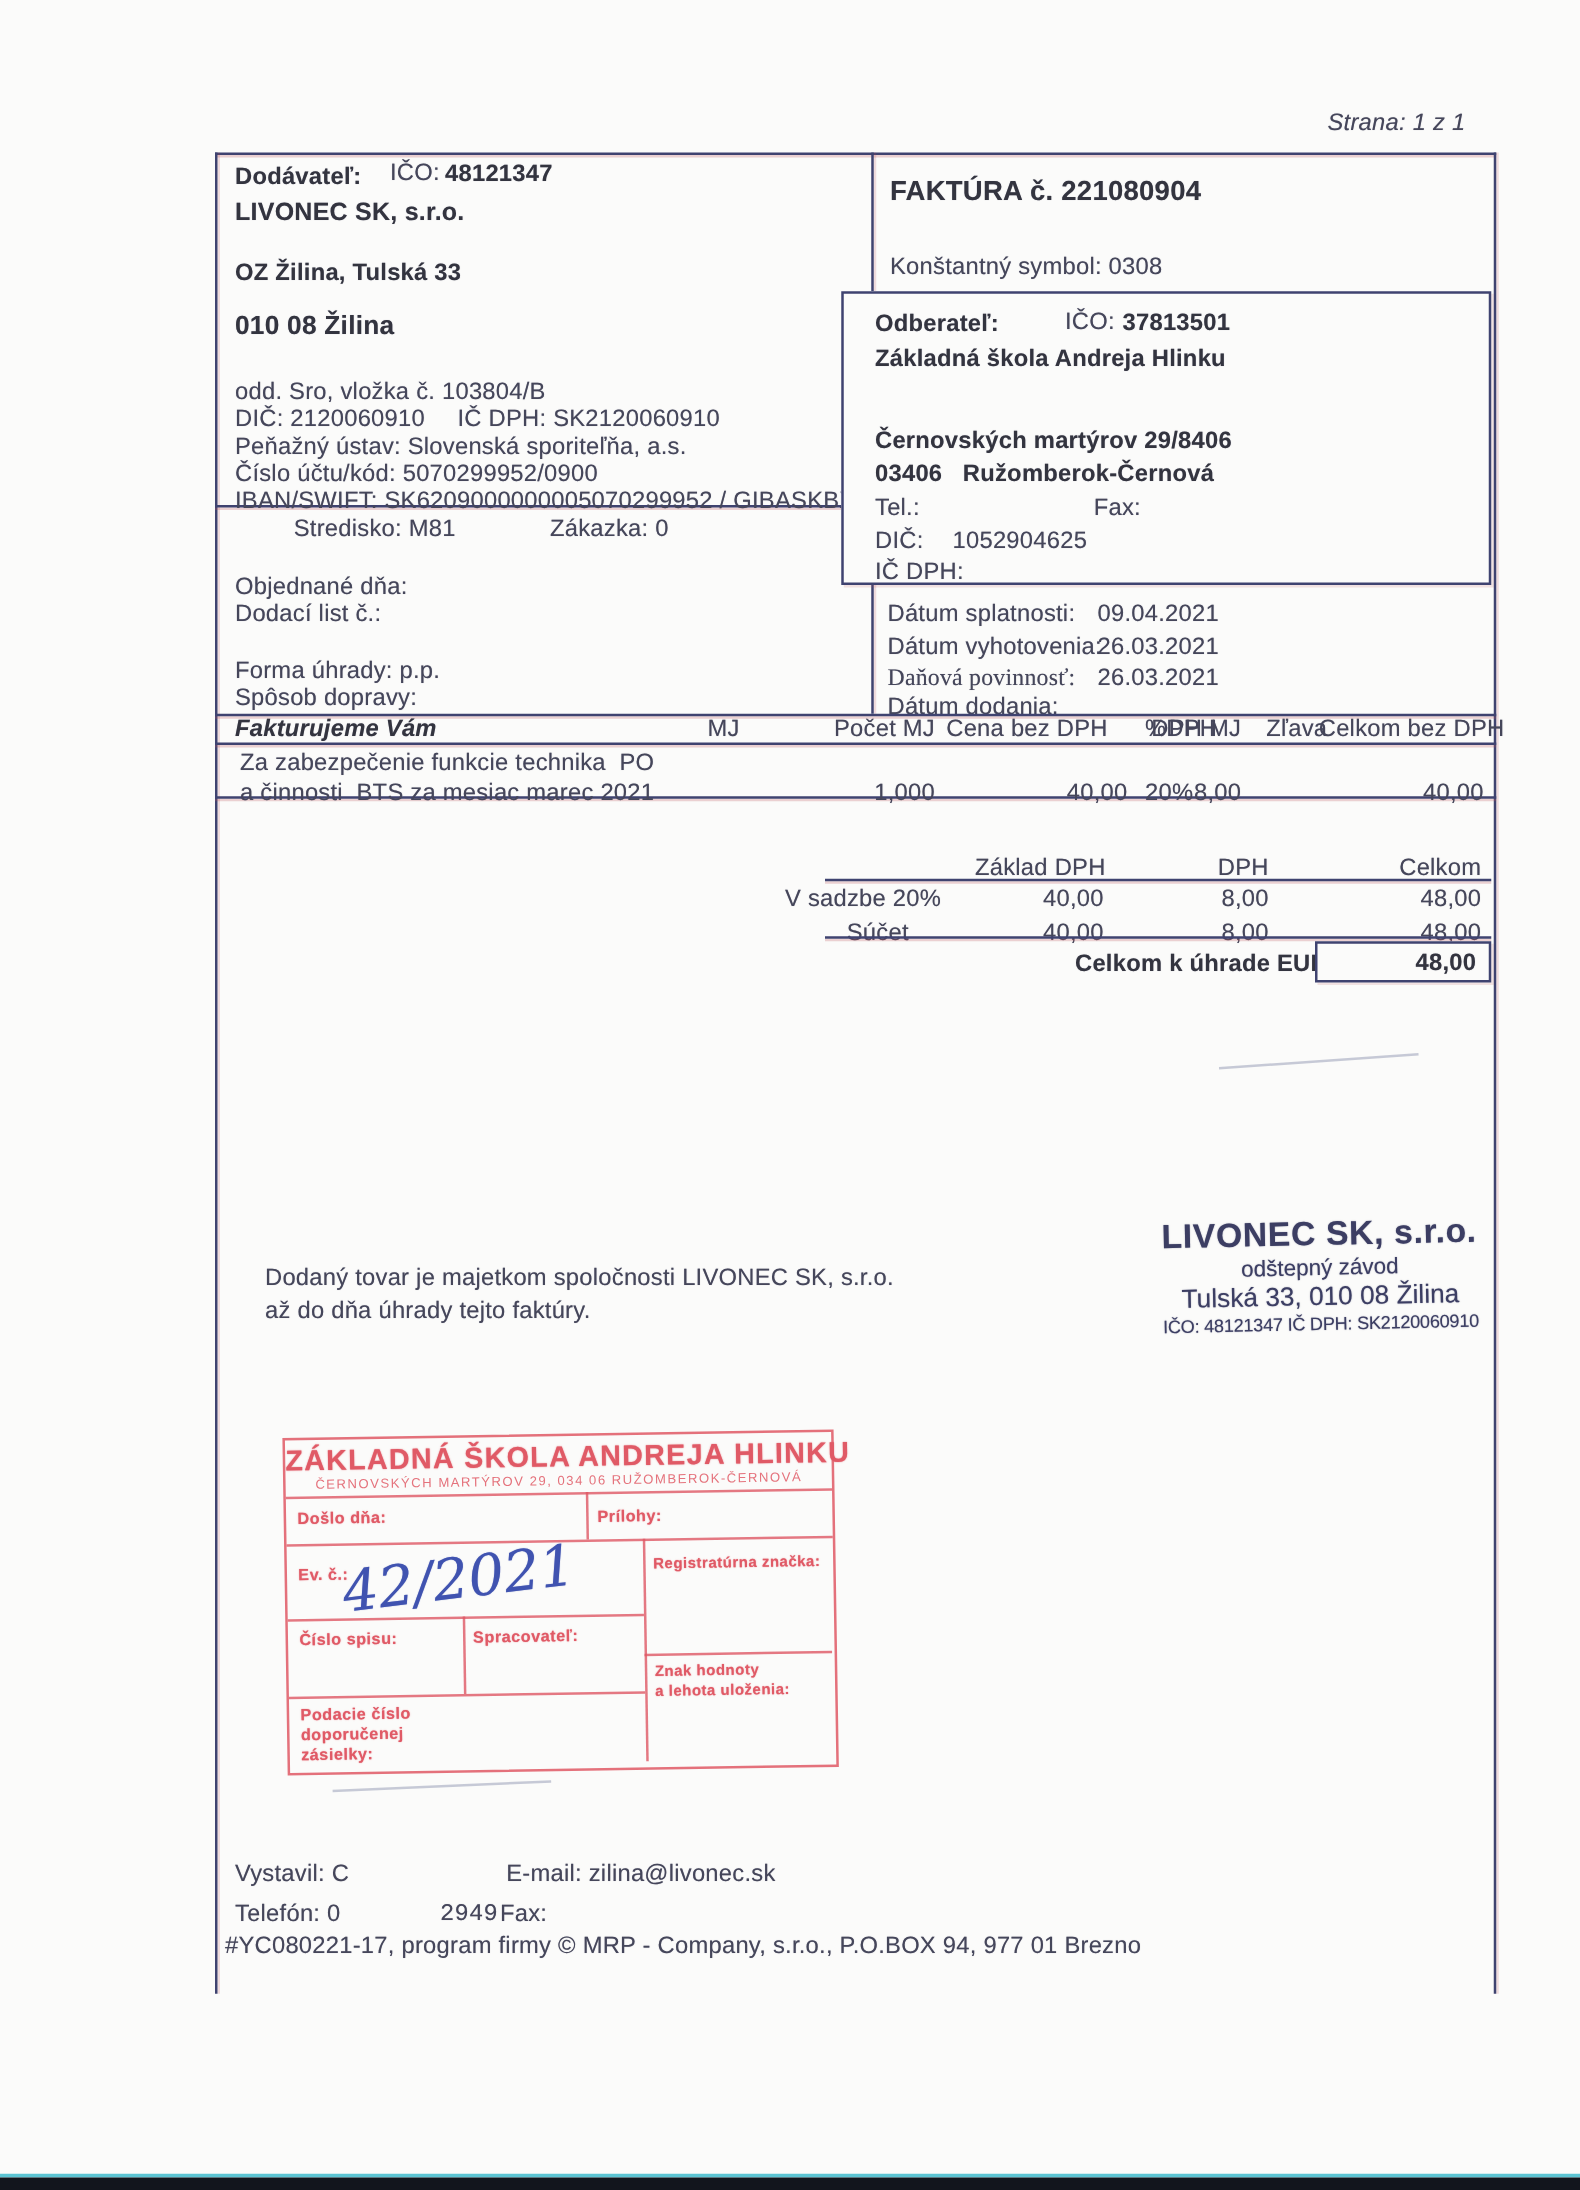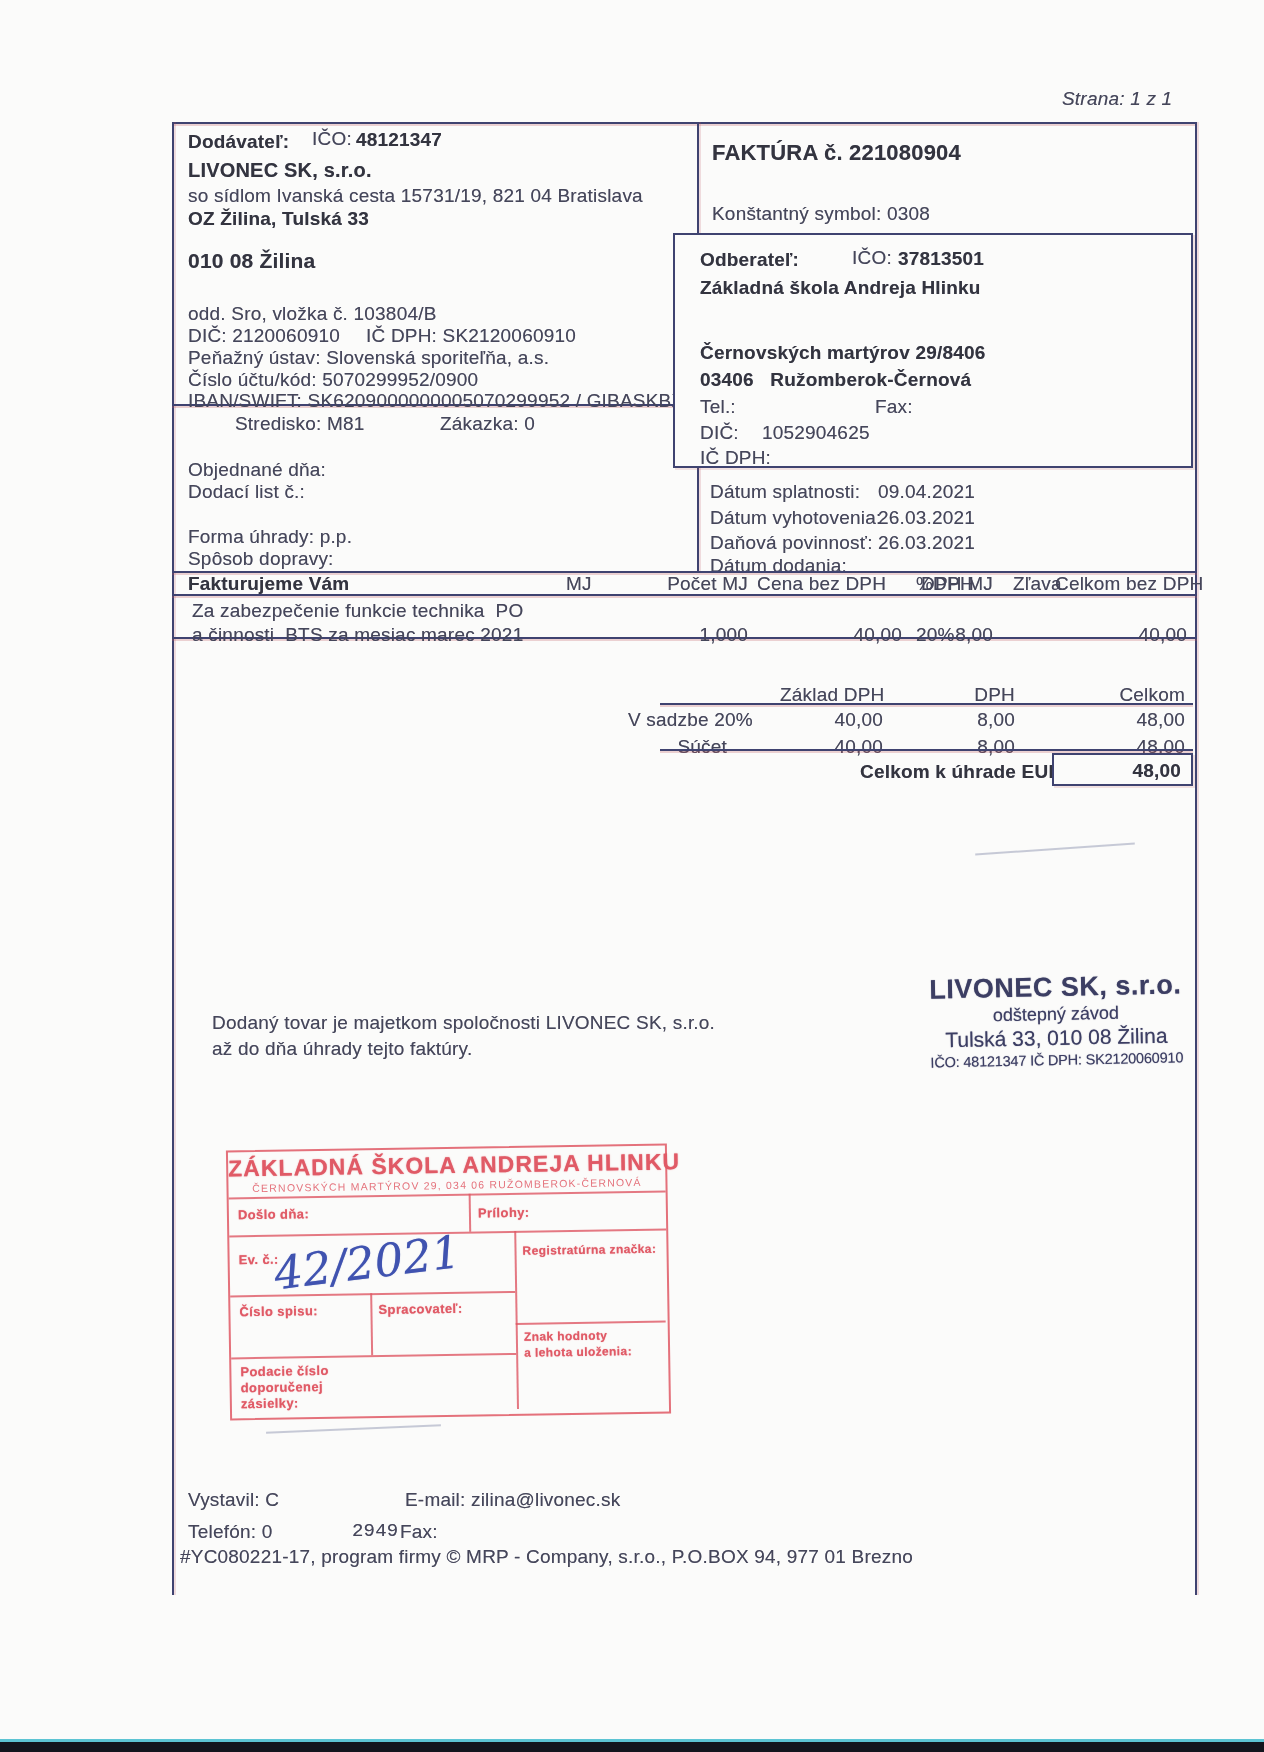--- a/index.html
+++ b/index.html
@@ -52,21 +52,20 @@
   <div class="vl" style="left:172px;top:122px;height:1473px;"></div>
   <div class="vl" style="left:1195px;top:122px;height:1473px;"></div>
   <div class="vl" style="left:697px;top:122px;height:111px;"></div>
   <div class="hl" style="left:172px;top:404px;width:501px;"></div>
   <div class="vl" style="left:697px;top:468px;height:103px;"></div>
 
   <span class="t b" style="left:188px;top:131px;">Dodávateľ:</span>
   <span class="t" style="left:312px;top:128px;">IČO:</span>
   <span class="t b" style="left:356px;top:129px;">48121347</span>
   <span class="t b" style="left:188px;top:159px;font-size:20px;">LIVONEC SK, s.r.o.</span>
-  <span class="t" style="left:188px;top:185px;">so sídlom Ivanská cesta 15731/19, 821 04 Bratislava</span>
   <span class="t b" style="left:188px;top:208px;">OZ Žilina, Tulská 33</span>
   <span class="t b" style="left:188px;top:249px;font-size:21px;">010 08 Žilina</span>
   <span class="t" style="left:188px;top:303px;">odd. Sro, vložka č. 103804/B</span>
   <span class="t" style="left:188px;top:325px;">DIČ: 2120060910</span>
   <span class="t" style="left:366px;top:325px;">IČ DPH: SK2120060910</span>
   <span class="t" style="left:188px;top:347px;">Peňažný ústav: Slovenská sporiteľňa, a.s.</span>
   <span class="t" style="left:188px;top:369px;">Číslo účtu/kód: 5070299952/0900</span>
   <span class="t" style="left:188px;top:390px;">IBAN/SWIFT: SK6209000000005070299952 / GIBASKBX</span>
   <span class="t" style="left:188px;top:413px;margin-left:47px;">Stredisko: M81</span>
   <span class="t" style="left:440px;top:413px;">Zákazka: 0</span>
@@ -88,29 +87,29 @@
   <span class="t" style="left:700px;top:396px;">Tel.:</span>
   <span class="t" style="left:875px;top:396px;">Fax:</span>
   <span class="t" style="left:700px;top:422px;">DIČ:</span>
   <span class="t" style="left:762px;top:422px;">1052904625</span>
   <span class="t" style="left:700px;top:447px;">IČ DPH:</span>
 
   <span class="t" style="left:710px;top:481px;">Dátum splatnosti:</span>
   <span class="t" style="left:878px;top:481px;">09.04.2021</span>
   <span class="t" style="left:710px;top:507px;">Dátum vyhotovenia:</span>
   <span class="t" style="left:878px;top:507px;">26.03.2021</span>
-  <span class="t" style="left:710px;top:532px;">Daňová povinnosť:</span>
+  <span class="t" style="left:710px;top:532px;font-family:Liberation Serif, serif;">Daňová povinnosť:</span>
   <span class="t" style="left:878px;top:532px;">26.03.2021</span>
   <span class="t" style="left:710px;top:555px;">Dátum dodania:</span>
 
   <div class="hl" style="left:172px;top:571px;width:1025px;"></div>
   <div class="hl" style="left:172px;top:594px;width:1025px;"></div>
   <div class="hl" style="left:172px;top:637px;width:1025px;"></div>
 
-  <span class="t b" style="left:188px;top:573px;">Fakturujeme Vám</span>
+  <span class="t b" style="left:188px;top:573px;font-style:italic;">Fakturujeme Vám</span>
   <span class="t" style="left:566px;top:573px;">MJ</span>
   <span class="t r" style="left:660px;top:573px;width:88px;">Počet MJ</span>
   <span class="t" style="left:757px;top:573px;">Cena bez DPH</span>
   <span class="t" style="left:916px;top:573px;">%DPH</span>
   <span class="t r" style="left:920px;top:573px;width:73px;">DPH MJ</span>
   <span class="t" style="left:1013px;top:573px;">Zľava</span>
   <span class="t r" style="left:1055px;top:573px;width:132px;">Celkom bez DPH</span>
 
   <span class="t" style="left:192px;top:600px;">Za zabezpečenie funkcie technika  PO</span>
   <span class="t" style="left:192px;top:624px;">a činnosti  BTS za mesiac marec 2021</span>

